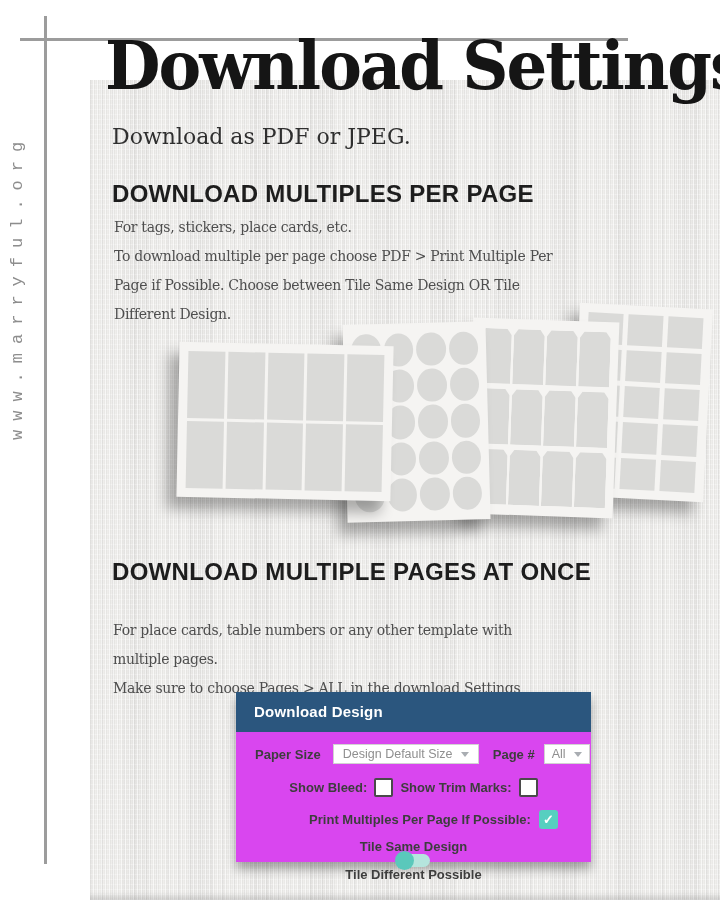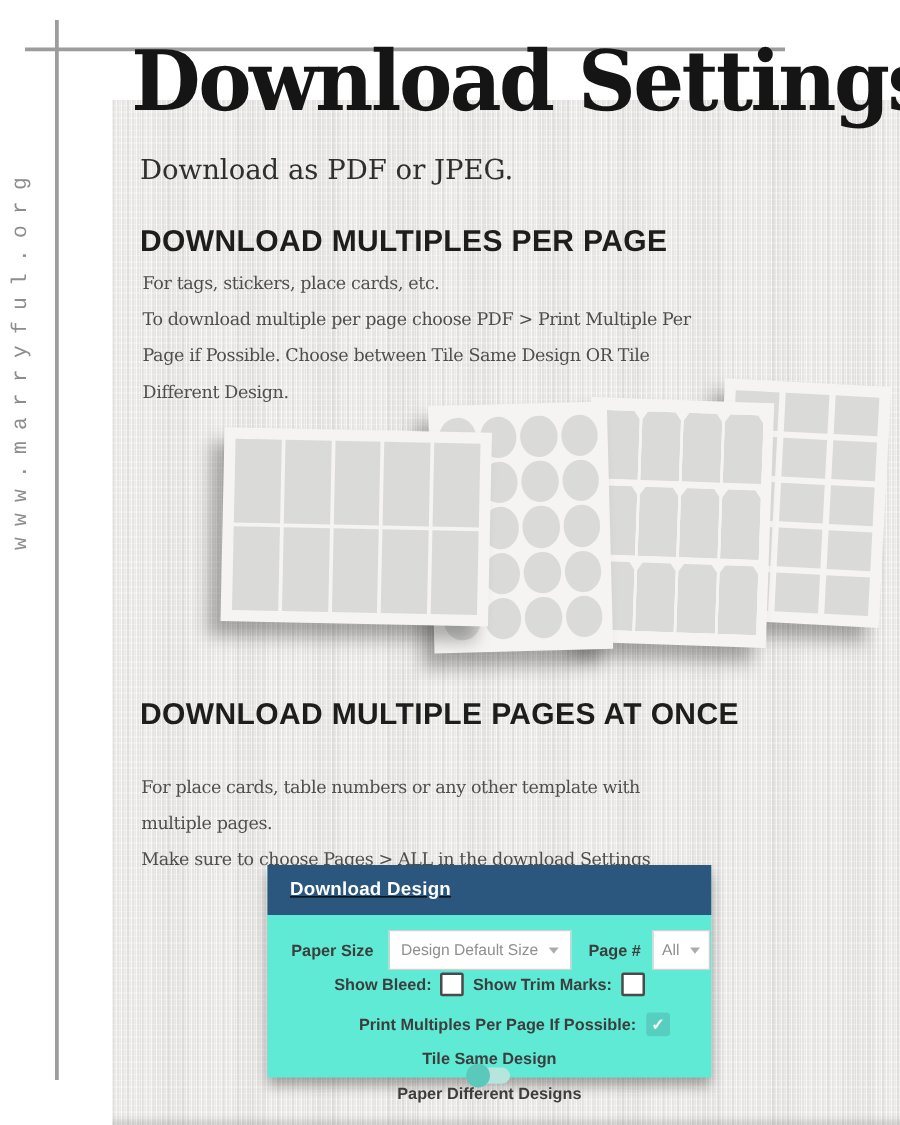--- a/index.html
+++ b/index.html
@@ -58,35 +58,35 @@
   }
   .sheet .cell{background:#dadad8;}
   .sheet .cell.circle{border-radius:50%;}
   .sheet .cell.tag{clip-path:polygon(0 12%,15% 0,85% 0,100% 12%,100% 100%,0 100%);}
   .sheet.s0{left:178px;top:344px;width:196px;height:137px;padding:9px;gap:3px;transform:rotate(1.2deg);z-index:14;}
   .sheet.s1{left:345px;top:323px;width:127px;height:178px;padding:10px 8px;gap:3px;transform:rotate(-1.5deg);z-index:13;}
   .sheet.s2{left:470px;top:320px;width:130px;height:176px;padding:10px 8px;row-gap:5px;column-gap:2px;transform:rotate(2deg);z-index:12;}
   .sheet.s3{left:575px;top:306px;width:115px;height:175px;padding:9px;gap:5px;transform:rotate(3deg);z-index:11;}
   
   .dlg{
-    position:absolute;left:214px;top:692px;width:355px;height:170px;background:#5eead4;
-    box-shadow:0 7px 10px rgba(0,0,0,.33);z-index:20;text-decoration:underline;
+    position:absolute;left:236px;top:692px;width:355px;height:170px;background:#d946ef;
+    box-shadow:0 7px 10px rgba(0,0,0,.33);z-index:20;
   }
   .dlg-header{
     height:40px;background:var(--header-navy,#2b567e);color:#ffffff;
     font-weight:bold;font-size:15px;line-height:40px;padding-left:18px;letter-spacing:.2px;
   }
   .dlg-row{position:absolute;left:0;width:100%;display:flex;align-items:center;box-sizing:border-box;}
   .row1{top:52px;padding-left:19px;}
   .row2{top:86px;justify-content:center;gap:7px;}
   .row3{top:118px;justify-content:center;gap:8px;margin-left:20px;}
   .row4{top:147px;justify-content:center;flex-direction:column;}
   .dlg-label{font-size:13px;font-weight:bold;color:#3d3d3d;white-space:nowrap;}
   .select{
-    height:32px;border:1px solid #d2d2d2;background:#fff;display:flex;align-items:center;
+    height:20px;border:1px solid #d2d2d2;background:#fff;display:flex;align-items:center;
     justify-content:space-between;color:#8f8f8f;font-size:12.5px;box-sizing:border-box;cursor:pointer;
   }
   .select.paper{width:146px;margin-left:12px;padding:0 9px;}
   .select.page{width:46px;margin-left:9px;padding:0 7px;}
   .caret{width:0;height:0;border-left:4px solid transparent;border-right:4px solid transparent;border-top:5px solid #a9adb2;margin-left:6px;}
   .checkbox{width:15px;height:15px;border:2px solid #4a4a4a;border-radius:2px;background:#fff;cursor:pointer;}
   .checkbox.teal{
     width:19px;height:19px;border:none;border-radius:3px;background:var(--accent-teal,#57cfc0);
     color:#fff;font-size:13px;font-weight:bold;display:flex;align-items:center;justify-content:center;
   }
@@ -214,15 +214,15 @@
     <span class="checkbox teal">
       <span>✓</span>
     </span>
   </div>
 
   <div class="dlg-row row4">
     <span class="dlg-label">Tile Same Design</span>
     <span class="toggle">
       <span class="knob"></span>
     </span>
-    <span class="dlg-label">Paper Different Designs</span>
+    <span class="dlg-label">Tile Different Possible</span>
   </div>
 </div>
 
 </body></html>

